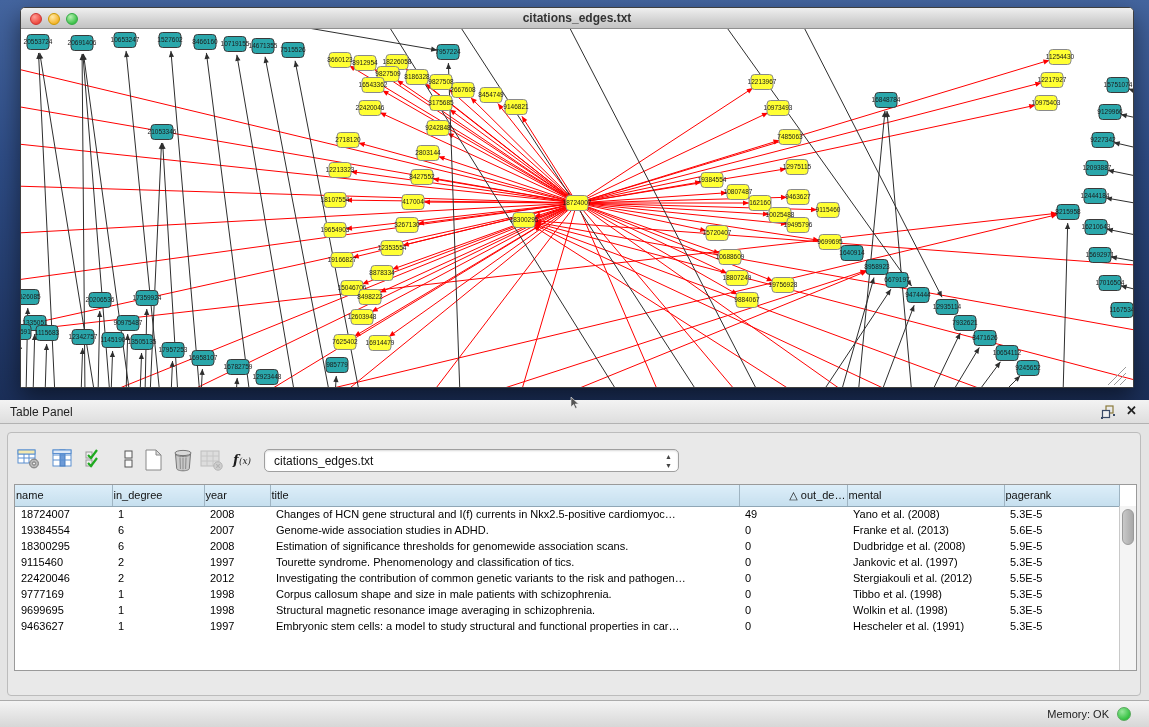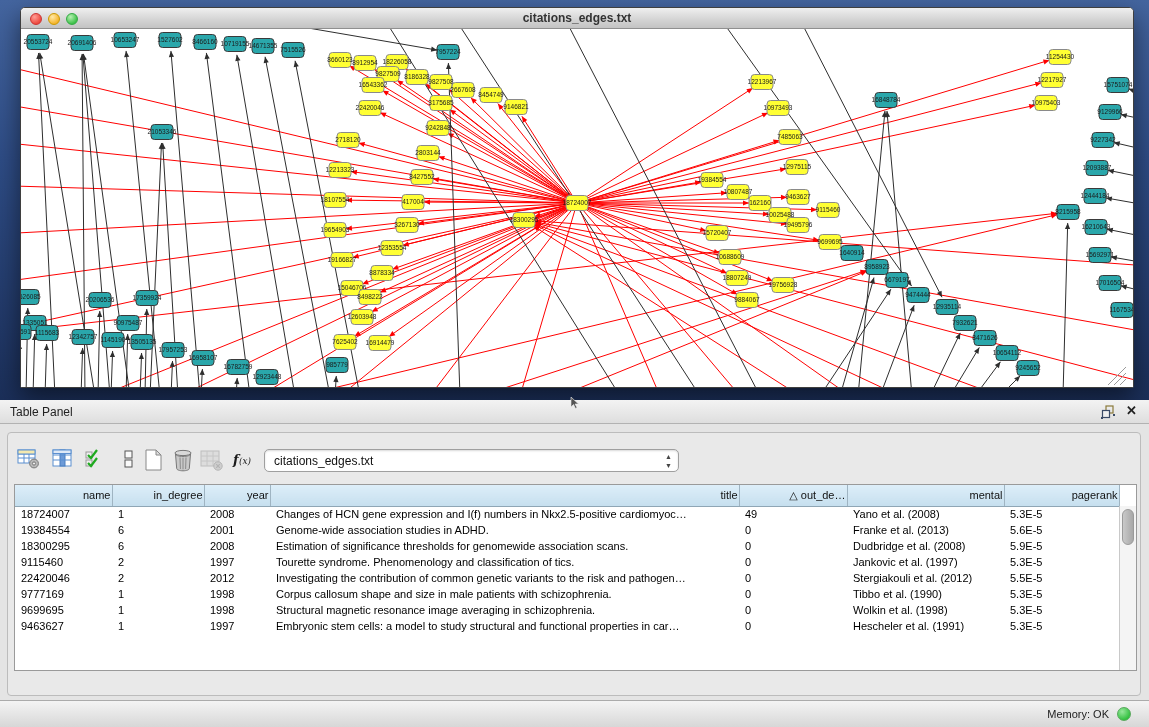--- a/index.html
+++ b/index.html
@@ -38,21 +38,21 @@
   .tbtn{position:absolute;top:14px;width:26px;height:24px;border:none;background:transparent;padding:1px;}
   .combo{position:absolute;left:256px;top:16px;width:415px;height:23px;background:#fff;
     border:1px solid #9f9f9f;border-radius:5px;box-shadow:inset 0 1px 2px rgba(0,0,0,.15);}
   .combo-text{position:absolute;left:9px;top:4px;font-size:12px;color:#111;}
   .combo-arrows{position:absolute;right:6px;top:2px;font-size:7px;line-height:9px;color:#444;text-align:center;}
   
   .tbl-wrap{position:absolute;left:6px;top:51px;width:1123px;height:187px;border:1px solid #9a9a9a;background:#fff;}
   table.grid{border-collapse:collapse;table-layout:fixed;width:1104px;}
   table.grid th{height:21px;background:linear-gradient(180deg,#ddeef9,#c6dfee);
     border-right:1px solid #9fb4c2;border-bottom:1px solid #8fa6b5;
-    font-size:11px;font-weight:normal;color:#111;text-align:right;overflow:hidden;white-space:nowrap;}
+    font-size:11px;font-weight:normal;color:#111;text-align:left;overflow:hidden;white-space:nowrap;}
   table.grid th.sorted{text-align:right;padding-left:5px;}
   table.grid td{height:16px;font-size:11px;color:#000;padding:0 6px;white-space:nowrap;
     overflow:hidden;text-overflow:ellipsis;}
   .c0{width:97px;} .c1{width:92px;} .c2{width:66px;} .c3{width:469px;}
   .c4{width:108px;} .c5{width:157px;} .c6{width:115px;}
   .vscroll{position:absolute;right:0;top:21px;bottom:0;width:17px;background:#f4f4f4;border-left:1px solid #c9c9c9;}
   .vthumb{position:absolute;left:2px;top:3px;width:12px;height:36px;border-radius:6px;
     background:linear-gradient(90deg,#c9c9c9,#a8a8a8);border:1px solid #9a9a9a;}
   
   .tabbar{position:absolute;left:0;top:273px;width:100%;height:24px;text-align:center;}
@@ -826,29 +826,29 @@
               <th class="sorted">△ out_de…</th>
               <th>mental</th>
               <th>pagerank</th>
             </tr>
           </thead>
         <tbody id="tbl-body">
             <tr>
               <td>18724007</td>
               <td>1</td>
               <td>2008</td>
-              <td>Changes of HCN gene expression and I(f) numbers in Nkx2.5-positive cardiomyoc…</td>
+              <td>Changes of HCN gene structural and I(f) currents in Nkx2.5-positive cardiomyoc…</td>
               <td>49</td>
               <td>Yano et al. (2008)</td>
               <td>5.3E-5</td>
             </tr>
             <tr>
               <td>19384554</td>
               <td>6</td>
-              <td>2001</td>
+              <td>2007</td>
               <td>Genome-wide association studies in ADHD.</td>
               <td>0</td>
               <td>Franke et al. (2013)</td>
               <td>5.6E-5</td>
             </tr>
             <tr>
               <td>18300295</td>
               <td>6</td>
               <td>2008</td>
               <td>Estimation of significance thresholds for genomewide association scans.</td>
@@ -873,21 +873,21 @@
               <td>0</td>
               <td>Stergiakouli et al. (2012)</td>
               <td>5.5E-5</td>
             </tr>
             <tr>
               <td>9777169</td>
               <td>1</td>
               <td>1998</td>
               <td>Corpus callosum shape and size in male patients with schizophrenia.</td>
               <td>0</td>
-              <td>Tibbo et al. (1990)</td>
+              <td>Tibbo et al. (1998)</td>
               <td>5.3E-5</td>
             </tr>
             <tr>
               <td>9699695</td>
               <td>1</td>
               <td>1998</td>
               <td>Structural magnetic resonance image averaging in schizophrenia.</td>
               <td>0</td>
               <td>Wolkin et al. (1998)</td>
               <td>5.3E-5</td>

